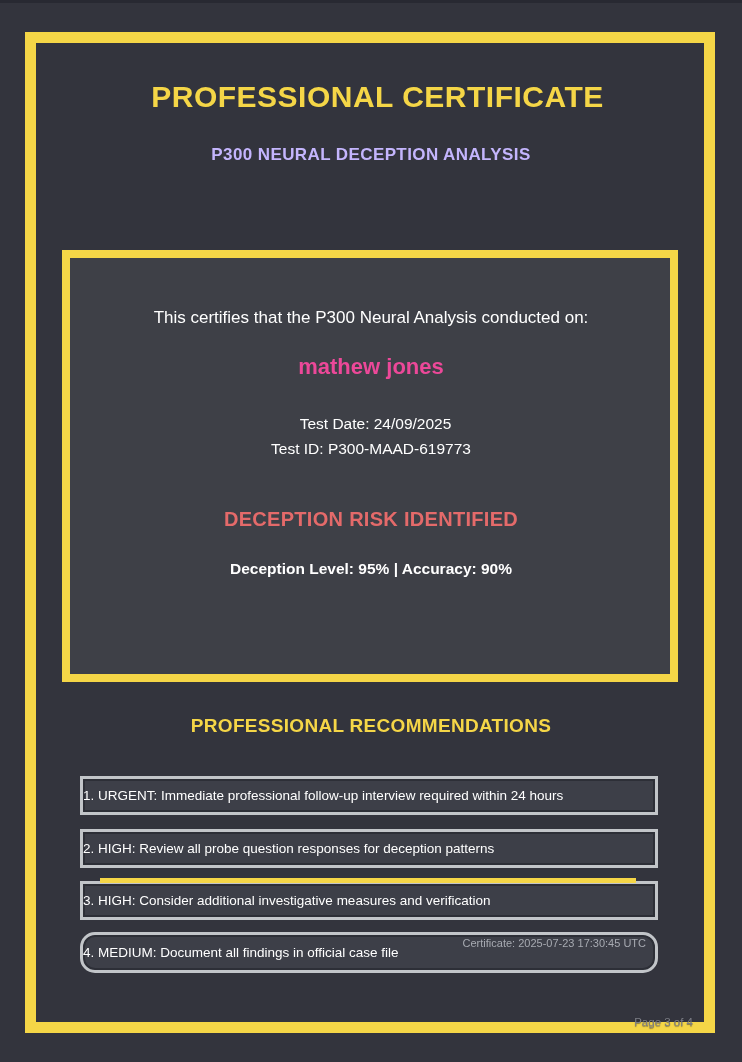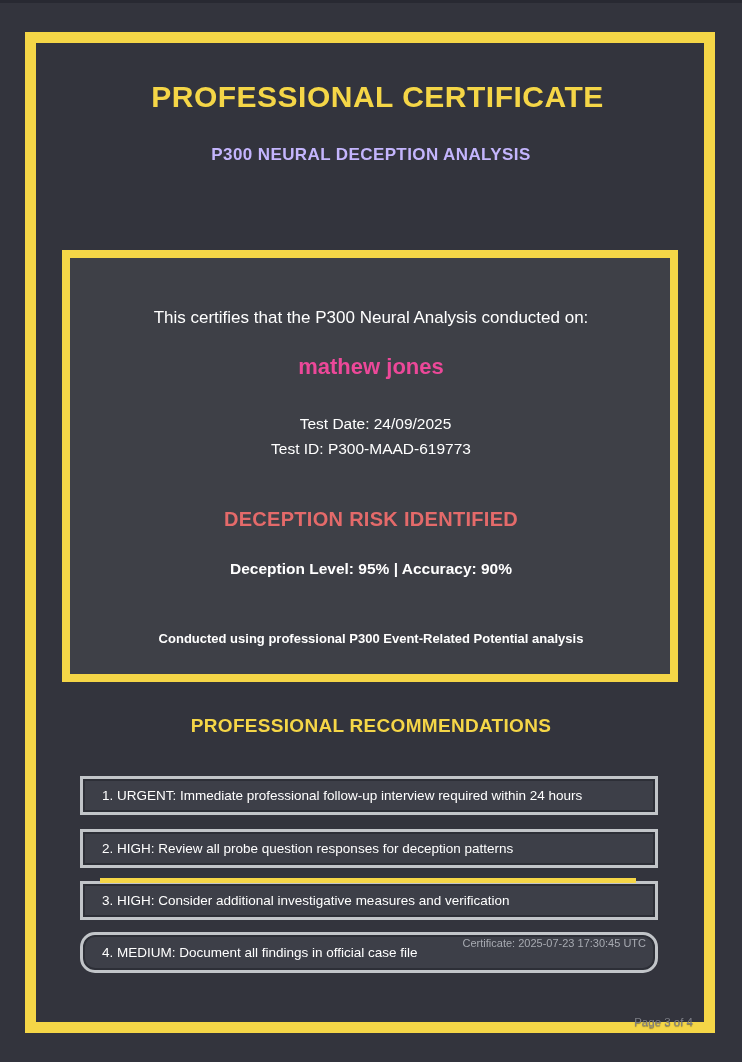--- a/index.html
+++ b/index.html
@@ -108,21 +108,20 @@
     position: absolute;
     left: 80px;
     width: 578px;
     height: 39px;
     border: 3px solid #c2c5c9;
     box-shadow: inset 0 0 0 2px #2d2f37;
     background: #3d3f48;
     box-sizing: border-box;
     display: flex;
     align-items: center;
-    padding-left: 19px;
     font-size: 13.5px;
     color: #ffffff;
   }
   .rec-item-1 { top: 776px; }
   .rec-item-2 { top: 829px; }
   .rec-item-3 { top: 881px; }
   .rec-item-4 { top: 932px; height: 41px; border-radius: 15px; }
   .yellow-bar {
     position: absolute;
     left: 100px; top: 878px;
@@ -168,21 +167,20 @@
   <div class="centered-text subject-name">mathew jones</div>
 
   <div class="centered-text test-date">Test Date: 24/09/2025</div>
 
   <div class="centered-text test-id">Test ID: P300-MAAD-619773</div>
 
   <div class="centered-text risk-heading">DECEPTION RISK IDENTIFIED</div>
 
   <div class="centered-text stats-line">Deception Level: 95% | Accuracy: 90%</div>
 
-  <div class="centered-text method-line">Conducted using professional P300 Event-Related Potential analysis</div>
 
   <div class="centered-text rec-heading">PROFESSIONAL RECOMMENDATIONS</div>
 
   <div class="rec-item rec-item-1">1. URGENT: Immediate professional follow-up interview required within 24 hours</div>
 
   <div class="rec-item rec-item-2">2. HIGH: Review all probe question responses for deception patterns</div>
 
   <div class="yellow-bar"></div>
 
   <div class="rec-item rec-item-3">3. HIGH: Consider additional investigative measures and verification</div>

